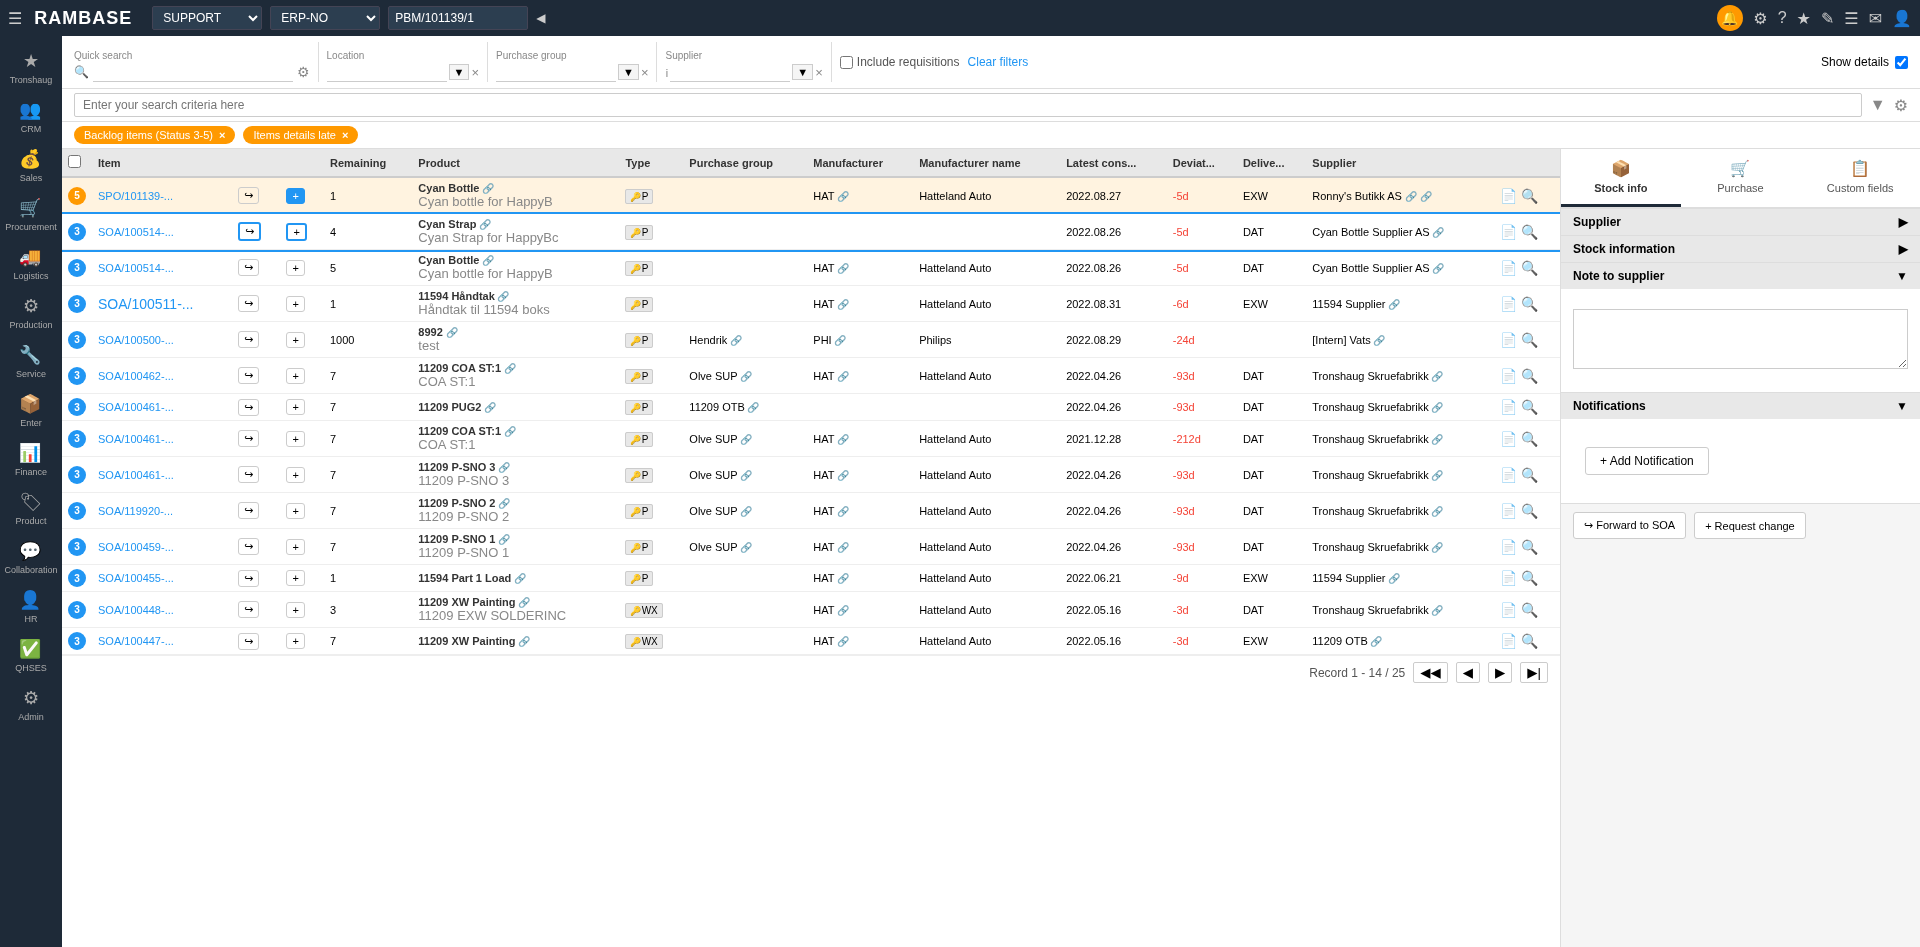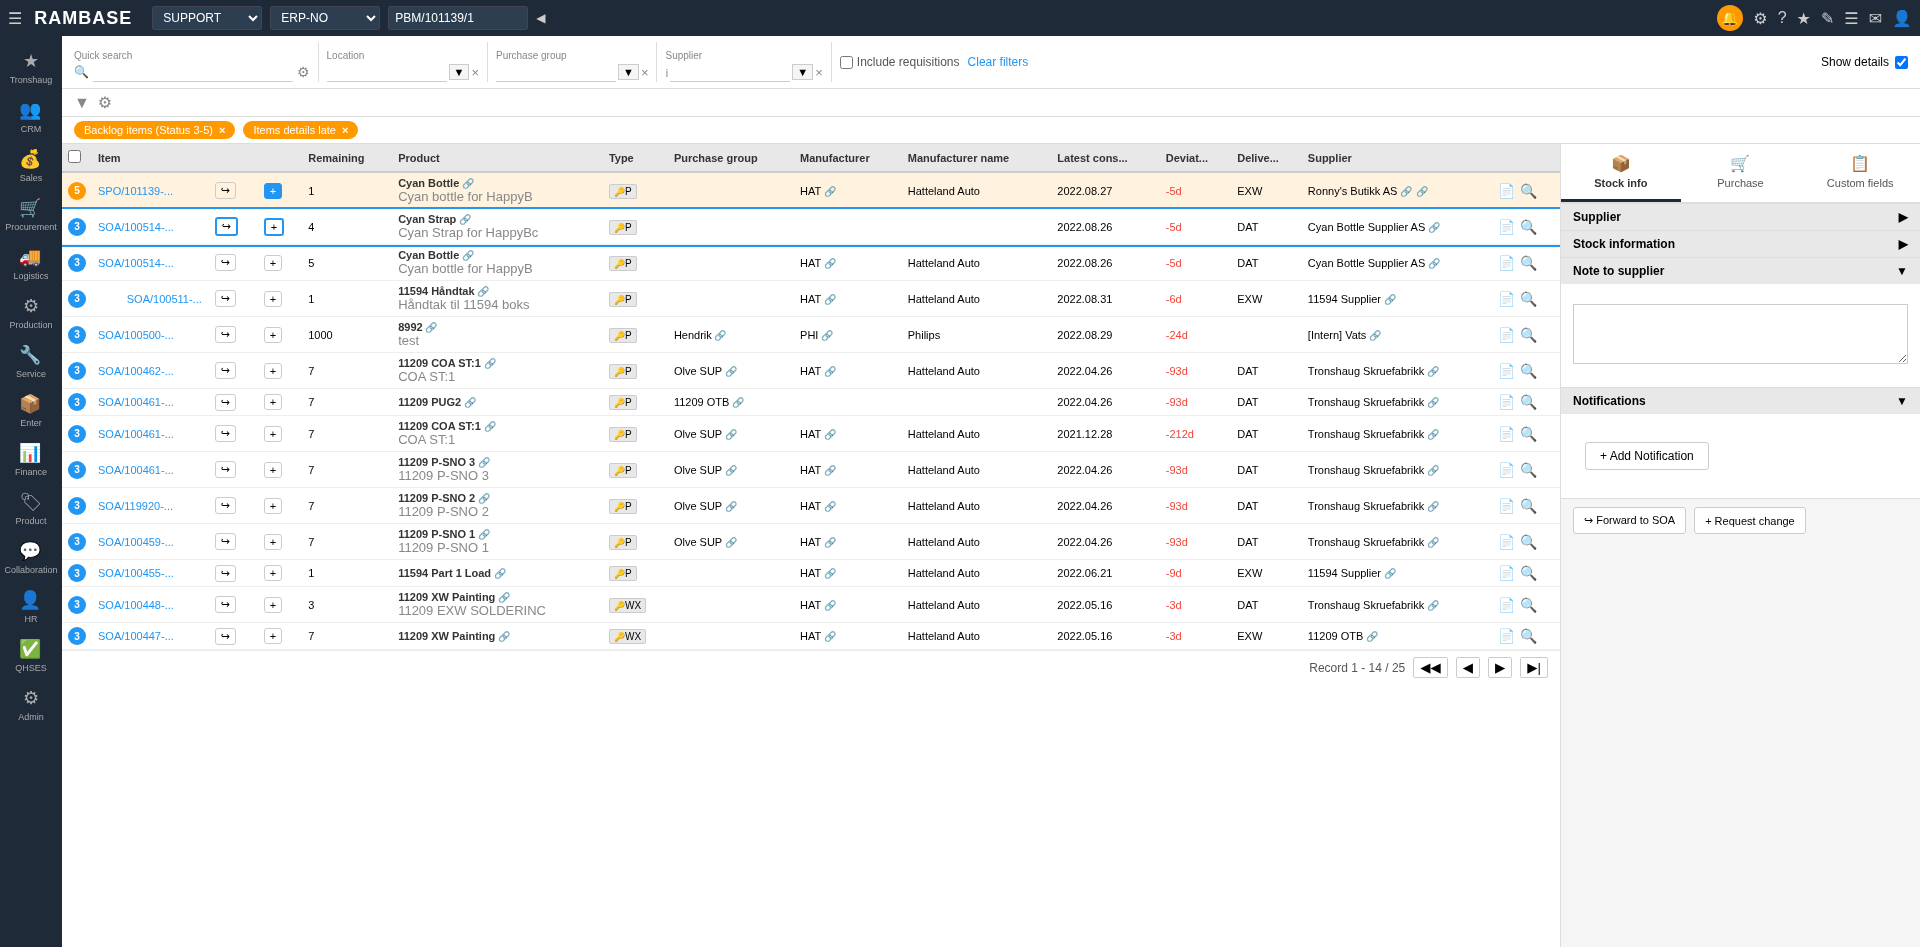--- a/index.html
+++ b/index.html
@@ -285,20 +285,21 @@
 
       <button class="clear-filters-btn">Clear filters</button>
 
       <div class="show-details">
         <label>Show details</label>
         <input type="checkbox" checked="" style="">
       </div>
     </div>
 
     <div class="search-bar">
+      <input type="text" placeholder="Enter your search criteria here" style="">
       <span class="filter-icon">▼</span>
       <span class="settings-icon">⚙</span>
     </div>
 
     <div class="filter-tags">
       <div class="filter-tag">
         <span>Backlog items (Status 3-5)</span>
         <span class="remove">×</span>
       </div>
       <div class="filter-tag">
@@ -451,21 +452,21 @@
       <div class="row-icons">
         <span class="doc-icon">📄</span>
         <span class="doc-icon">🔍</span>
       </div>
     </td>
   </tr>
               <tr>
     <td class="checkbox-col">
       <span style="display:inline-flex;align-items:center;justify-content:center;width:18px;height:18px;border-radius:50%;font-size:10px;font-weight:bold;color:white;background:#2196f3;">3</span>
     </td>
-    <td style="color:#2196f3;cursor:pointer;font-size:11px;text-align:right;">SOA/100511-...</td>
+    <td style="color:#2196f3;cursor:pointer;font-size:14px;">SOA/100511-...</td>
     <td>
       <button class="action-btn" title="Navigate" style="">↪</button>
     </td>
     <td>
       <button class="action-btn " title="Add" style="">+</button>
     </td>
     <td>1</td>
     <td>
       <div class="product-name">11594 Håndtak <span style="color:#2196f3;font-size:10px;cursor:pointer;">🔗</span></div>
       <div class="product-sub">Håndtak til 11594 boks</div>

